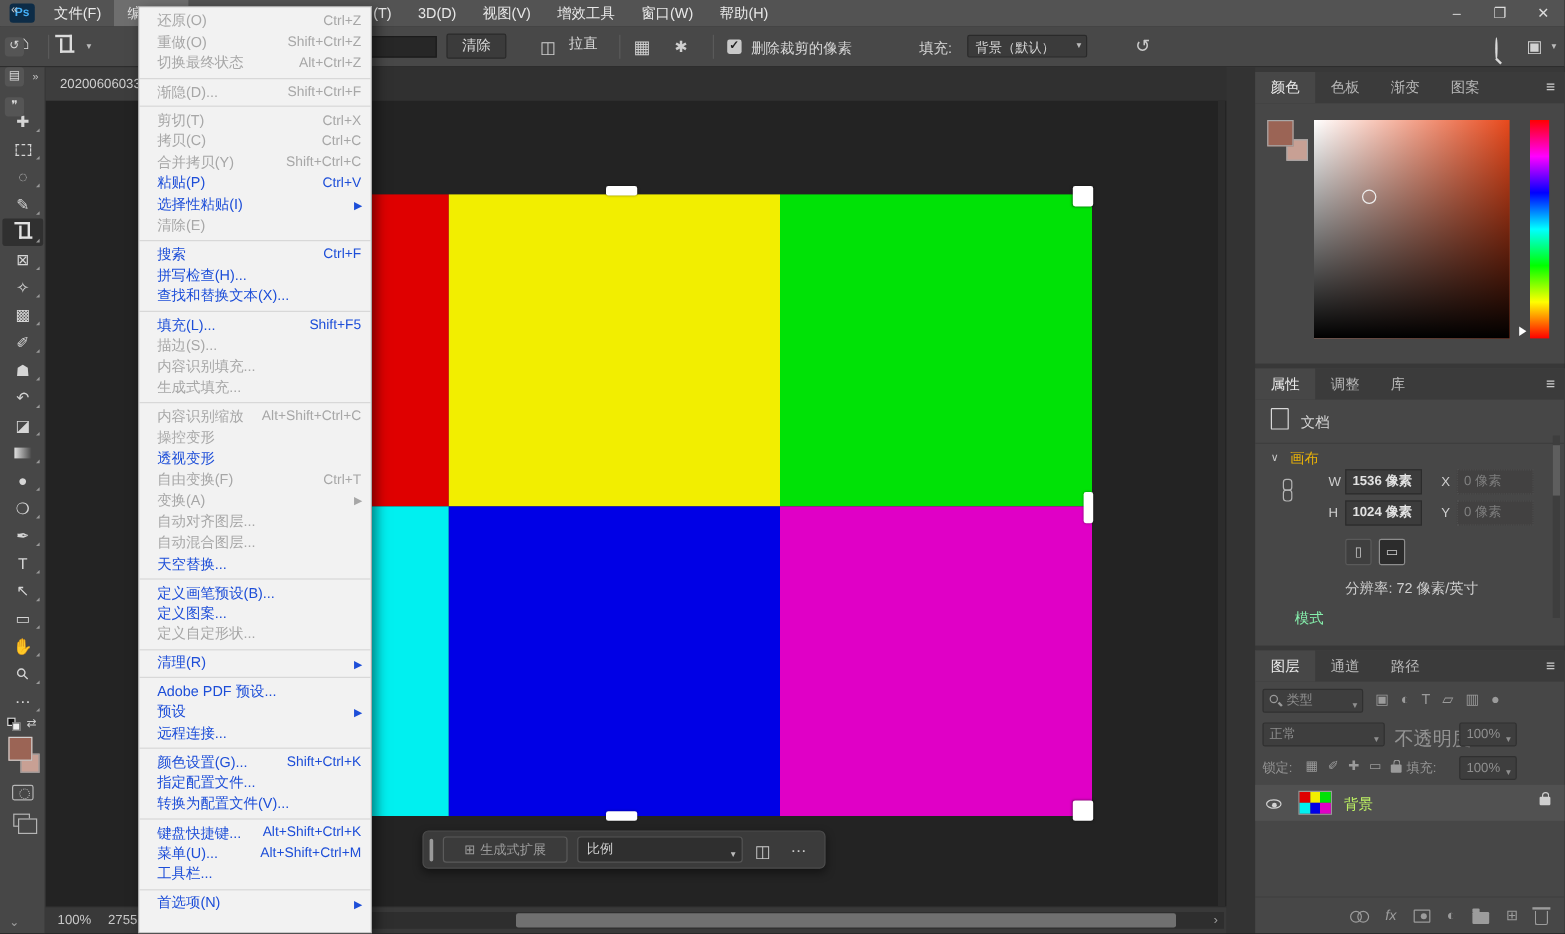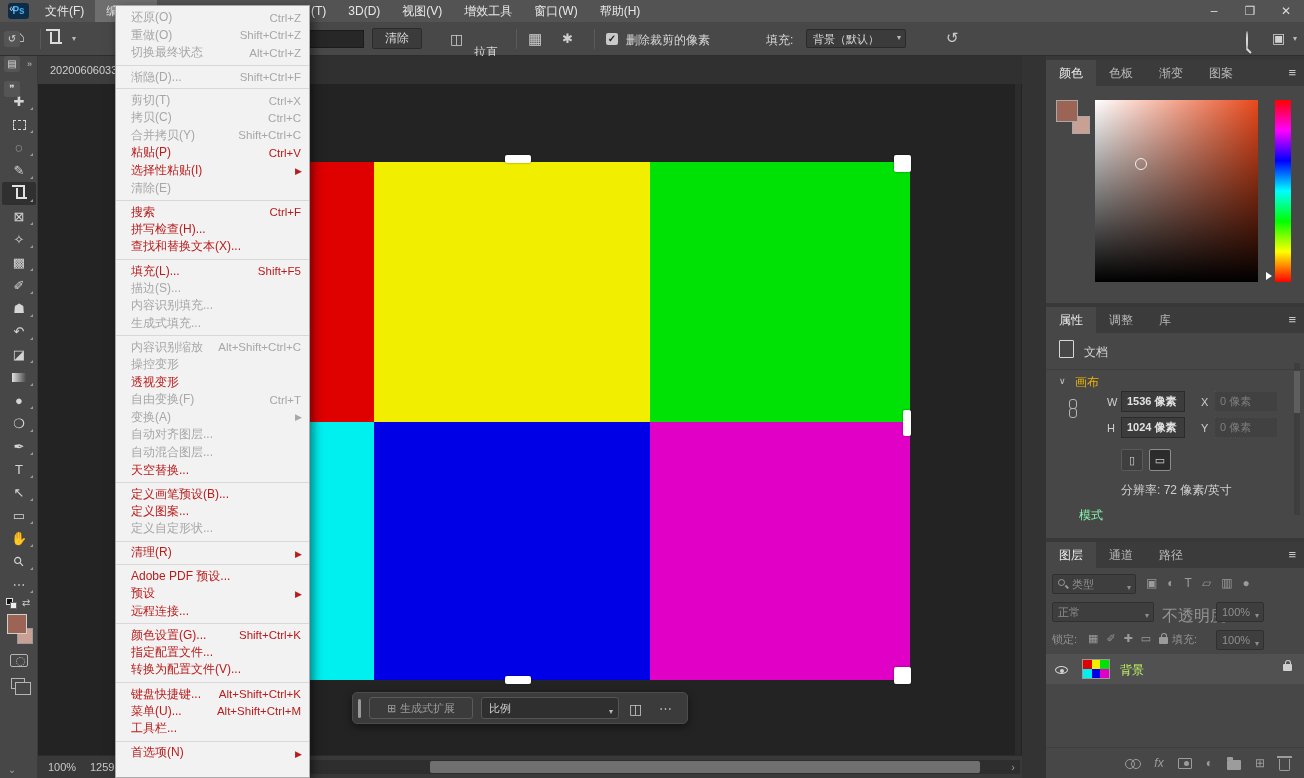--- a/index.html
+++ b/index.html
@@ -23,21 +23,21 @@
   #optionsbar{left:0;top:22px;width:1304px;height:34px;background:#484848;border-bottom:1px solid #2d2d2d;color:#d6d6d6;}
   .obdiv{top:7px;width:1px;height:20px;background:#5a5a5a;}
   #ob-home{left:15px;top:6px;font-size:16px;color:#dadada;}
   #ob-croptool{left:50px;top:10px;width:12px;height:12px;border-left:2px solid #dcdcdc;border-bottom:2px solid #dcdcdc;}
   #ob-croptool::after{content:"";position:absolute;left:-6px;top:-3px;width:12px;height:12px;border-right:2px solid #dcdcdc;border-top:2px solid #dcdcdc;}
   #ob-crop-chev{left:72px;top:12px;font-size:8px;color:#bbb;}
   #ob-input{left:296px;top:8px;width:68px;height:18px;background:#272727;border:1px solid #1b1b1b;}
   #ob-clear{left:372px;top:6px;width:50px;height:21px;background:#3b3b3b;border:1px solid #2a2a2a;border-radius:2px;
             color:#d9d9d9;font-size:12px;text-align:center;line-height:19px;}
   #ob-level{left:450px;top:9px;font-size:14px;color:#cfcfcf;}
-  #ob-straighten{left:474px;top:22px;font-size:12px;}
+  #ob-straighten{left:474px;top:6px;font-size:12px;}
   #ob-grid{left:528px;top:8px;font-size:15px;color:#cfcfcf;}
   #ob-gear{left:562px;top:9px;font-size:13px;color:#cfcfcf;}
   #ob-check{left:606px;top:11px;width:12px;height:12px;background:#c9c9c9;border-radius:2px;color:#222;
             font-size:10px;text-align:center;line-height:12px;font-weight:bold;}
   #ob-dellabel{left:626px;top:10px;font-size:12px;}
   #ob-filllabel{left:766px;top:10px;font-size:12px;}
   #ob-filldd{left:806px;top:7px;width:100px;height:19px;background:#3b3b3b;border:1px solid #2a2a2a;border-radius:2px;
              font-size:11px;color:#d6d6d6;padding:2px 4px 0 6px;}
   #ob-filldd .chev{position:absolute;right:4px;top:3px;font-size:8px;color:#bbb;}
   #ob-reset{left:946px;top:7px;font-size:15px;color:#c9c9c9;}
@@ -195,21 +195,21 @@
   .imask{width:14px;height:11px;border:1px solid #9c9c9c;border-radius:1px;position:relative;}
   .imask::after{content:"";position:absolute;right:2px;top:2px;width:5px;height:5px;border-radius:50%;background:#9c9c9c;}
   .ifolder{width:14px;height:10px;background:#9c9c9c;border-radius:1px;position:relative;margin-top:3px;}
   .ifolder::before{content:"";position:absolute;top:-3px;left:0;width:6px;height:3px;background:#9c9c9c;border-radius:1px 1px 0 0;}
   .itrash{width:11px;height:12px;border:1px solid #9c9c9c;border-top:none;border-radius:0 0 2px 2px;position:relative;margin-top:3px;}
   .itrash::before{content:"";position:absolute;left:-3px;top:-3px;width:15px;height:2px;background:#9c9c9c;}
 
   
   #editmenu{left:115px;top:5px;width:195px;height:773px;background:#f2f2f2;border:1px solid #aaa;
             box-shadow:3px 4px 10px rgba(0,0,0,.5);z-index:60;padding-top:3px;overflow:hidden;}
-  .mi{height:17.6px;display:flex;align-items:center;padding:0 8px 0 15px;font-size:12px;color:#b91c1c;position:relative;white-space:nowrap;}
+  .mi{height:17.6px;display:flex;align-items:center;padding:0 8px 0 15px;font-size:12px;color:#1d4ed8;position:relative;white-space:nowrap;}
   .mi .mi-s{margin-left:auto;padding-left:8px;font-size:11.5px;}
   .mi.disabled{color:#a7a7a7;}
   .mi.sep{border-top:1px solid #d8d8d8;margin-top:3px;padding-top:3px;height:20.6px;}
   .mi-a{display:none;position:absolute;right:7px;top:4px;font-size:9px;}
   .mi.sub .mi-a{display:inline;}
   .mi.sep .mi-a{top:7px;}
 </style>
 </head>
 <body>
 
@@ -372,21 +372,21 @@
     <span id="ctx-ratio" class="abs" data-name="ratio-dropdown">
       <span data-name="ratio-value">比例</span>
       <span class="chev" data-name="chevron-down-icon">▾</span>
     </span>
     <span id="ctx-level" class="abs" data-name="straighten-icon">◫</span>
     <span id="ctx-dots" class="abs" data-name="more-options-icon">⋯</span>
   </div>
 
   <div id="statusbar" class="abs" data-name="status-bar">
     <span id="sb-zoom" class="abs" data-name="zoom-level">100%</span>
-    <span id="sb-info" class="abs" data-name="document-info">1259</span>
+    <span id="sb-info" class="abs" data-name="document-info">2755</span>
     <span id="hsb-track" class="abs" data-name="horizontal-scrollbar">
       <span id="hsb-thumb" class="abs" data-name="scrollbar-thumb"></span>
       <span id="hsb-arrow" class="abs" data-name="scroll-right-icon">›</span>
     </span>
   </div>
 
   <div id="cdock" data-name="collapsed-panel-dock">
     <span id="cd-collapse" data-name="collapse-panels-icon">«</span>
     <div id="cd-icons" data-name="collapsed-panel-icons">
 

